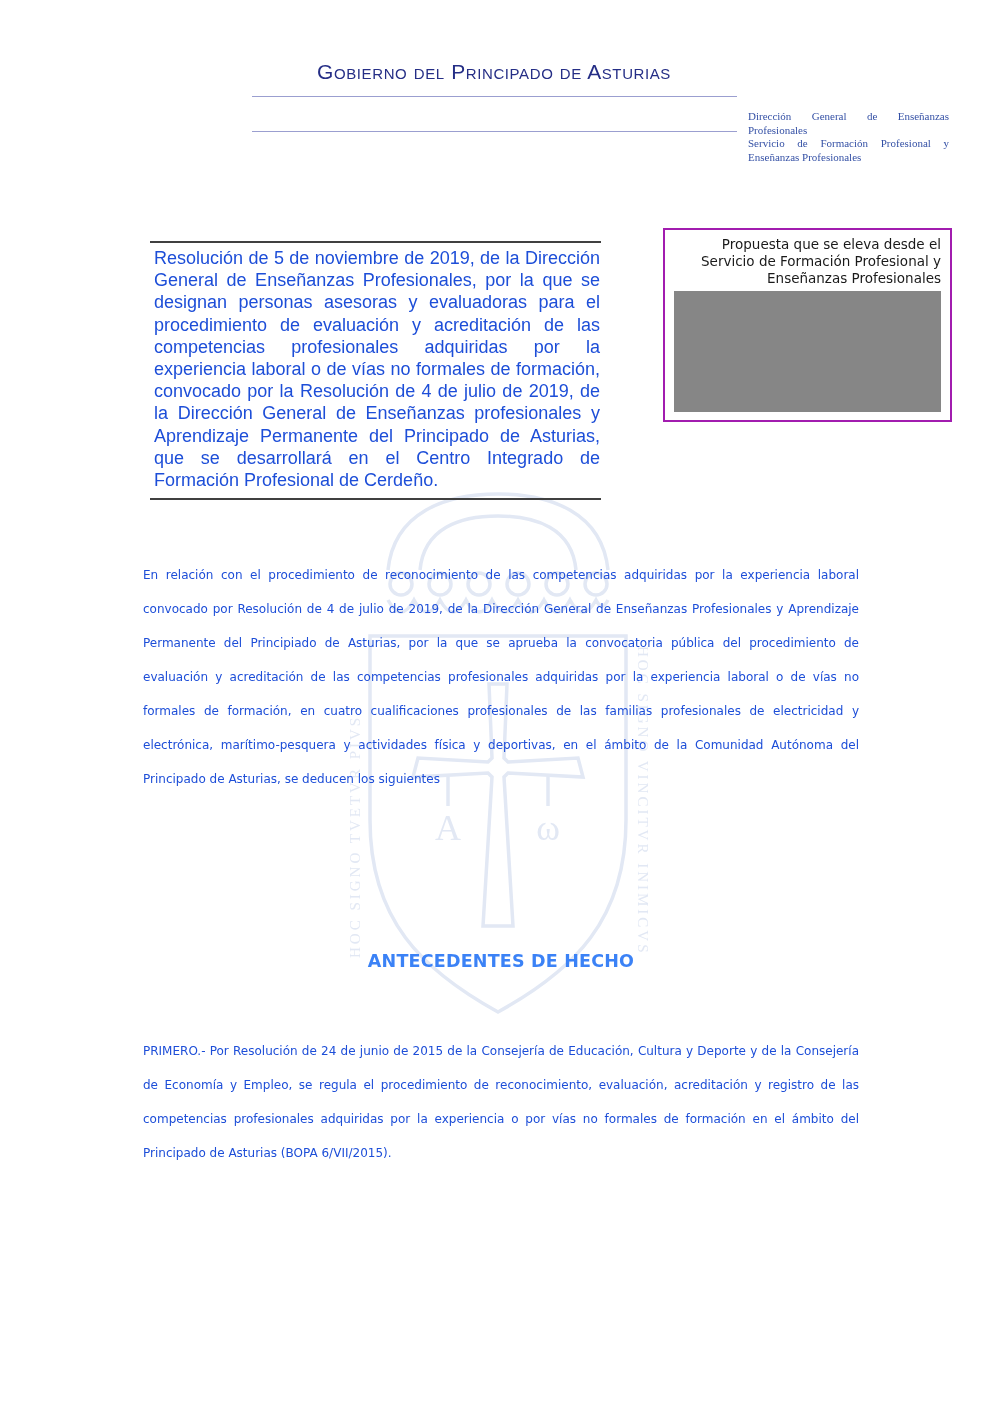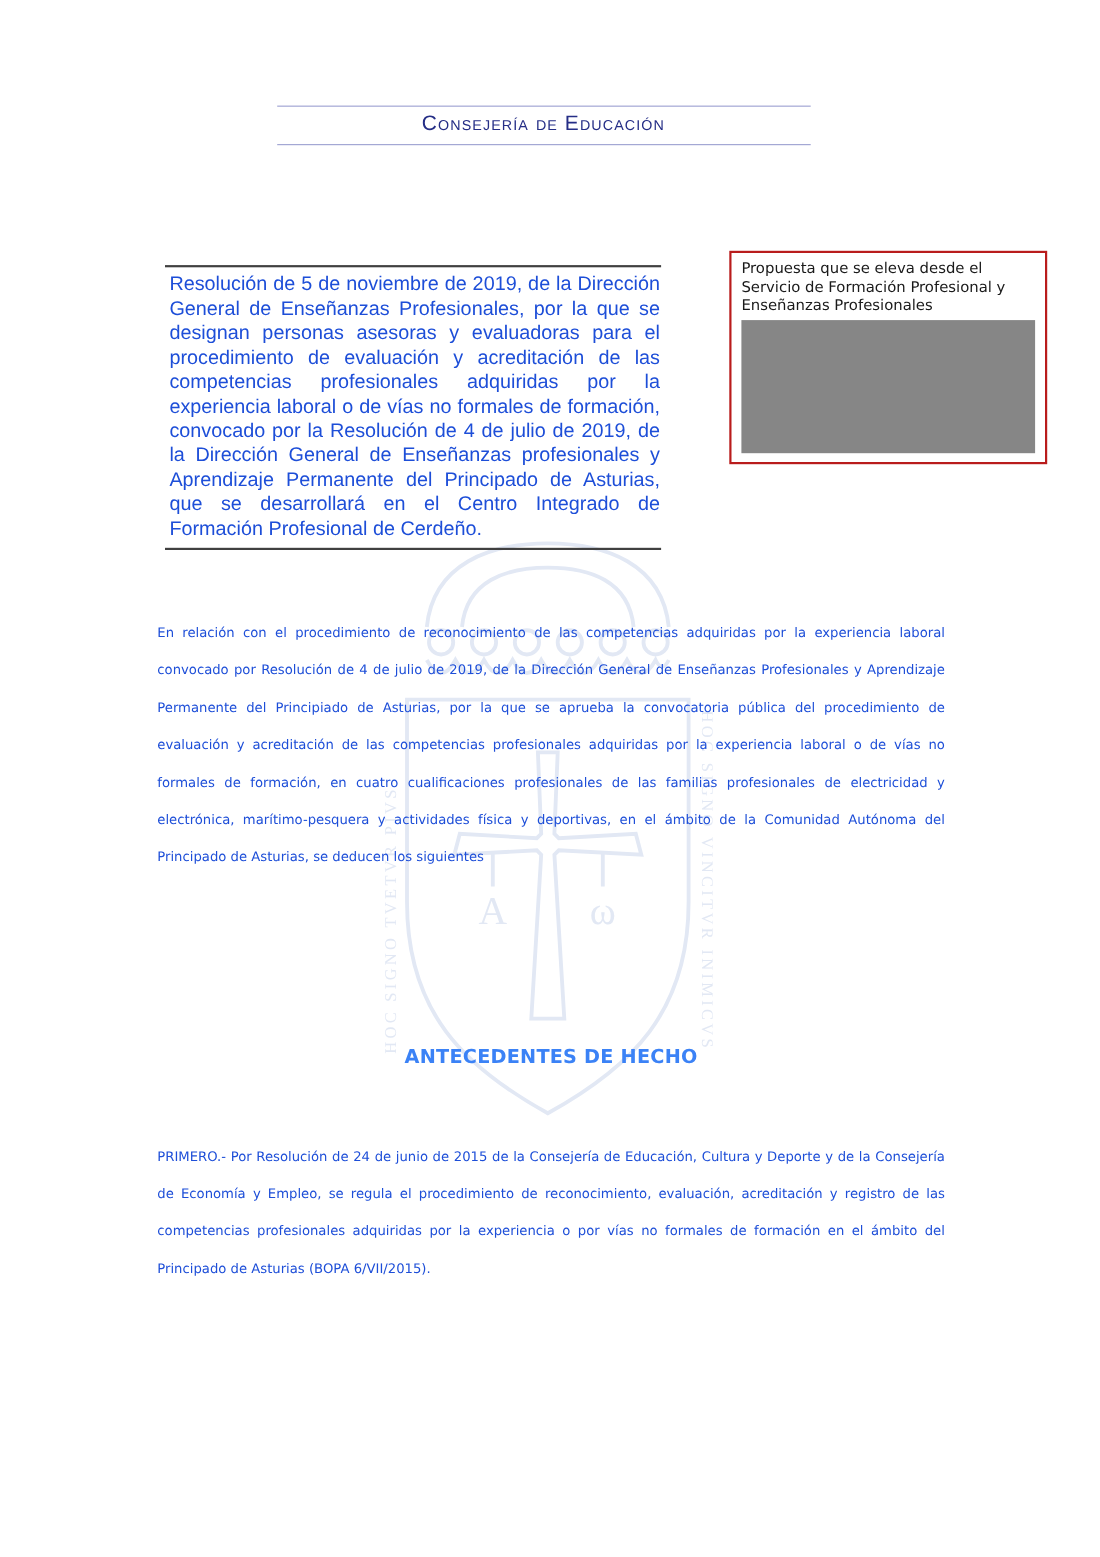--- a/index.html
+++ b/index.html
@@ -43,22 +43,22 @@
     padding: 4px 1px 7px 4px;
   }
   .res-box p {
     font-family: "Liberation Sans", sans-serif; font-size: 18px;
     line-height: 22.2px; text-align: justify; color: #1d4ed8;
   }
 
   
   .prop-box {
     position: absolute; left: 663px; top: 228px; width: 289px; height: 194px;
-    border: 2px solid #b91c1c; padding: 6px 9px 8px 9px;
-    display: flex; flex-direction: column;
+    border: 2px solid #a21caf; padding: 6px 9px 8px 9px;
+    display: flex; flex-direction: column; text-align: right;
   }
   .prop-box p { font-size: 13.5px; line-height: 17px; color: #1a1a1a; }
   .redaction { margin-top: 4px; width: 100%; flex: 1; background: #868686; }
 
   
   .body-p {
     position: absolute; left: 143px; width: 716px;
     font-size: 12px; line-height: 34px; text-align: justify; color: #1d4ed8;
   }
   .p1 { top: 558px; }
@@ -93,23 +93,27 @@
       <line x1="200" y1="297" x2="200" y2="328"></line>
     </g>
     <g fill="#e2e8f4" font-family="Liberation Serif, serif">
       <text x="100" y="362" font-size="36" text-anchor="middle">A</text>
       <text x="200" y="362" font-size="36" text-anchor="middle">ω</text>
       <text font-size="15" letter-spacing="3" transform="translate(12,480) rotate(-90)">HOC SIGNO TVETVR PIVS</text>
       <text font-size="15" letter-spacing="3" transform="translate(290,168) rotate(90)">HOC SIGNO VINCITVR INIMICVS</text>
     </g>
   </svg>
 
+  <div class="hdr-gov">Gobierno del Principado de Asturias</div>
   <div class="rule rule1"></div>
-  <div class="hdr-dept">Consejería de Educación</div>
   <div class="rule rule2"></div>
+  <div class="hdr-unit">
+    <p>Dirección General de Enseñanzas Profesionales</p>
+    <p>Servicio de Formación Profesional y Enseñanzas Profesionales</p>
+  </div>
 
   <div class="res-box">
     <p>Resolución de 5 de noviembre de 2019, de la Dirección General de Enseñanzas Profesionales, por la que se designan personas asesoras y evaluadoras para el procedimiento de evaluación y acreditación de las competencias profesionales adquiridas por la experiencia laboral o de vías no formales de formación, convocado por la Resolución de 4 de julio de 2019, de la Dirección General de Enseñanzas profesionales y Aprendizaje Permanente del Principado de Asturias, que se desarrollará en el Centro Integrado de Formación Profesional de Cerdeño.</p>
   </div>
 
   <div class="prop-box">
     <p>Propuesta que se eleva desde el Servicio de Formación Profesional y Enseñanzas Profesionales</p>
     <div class="redaction"></div>
   </div>
 

